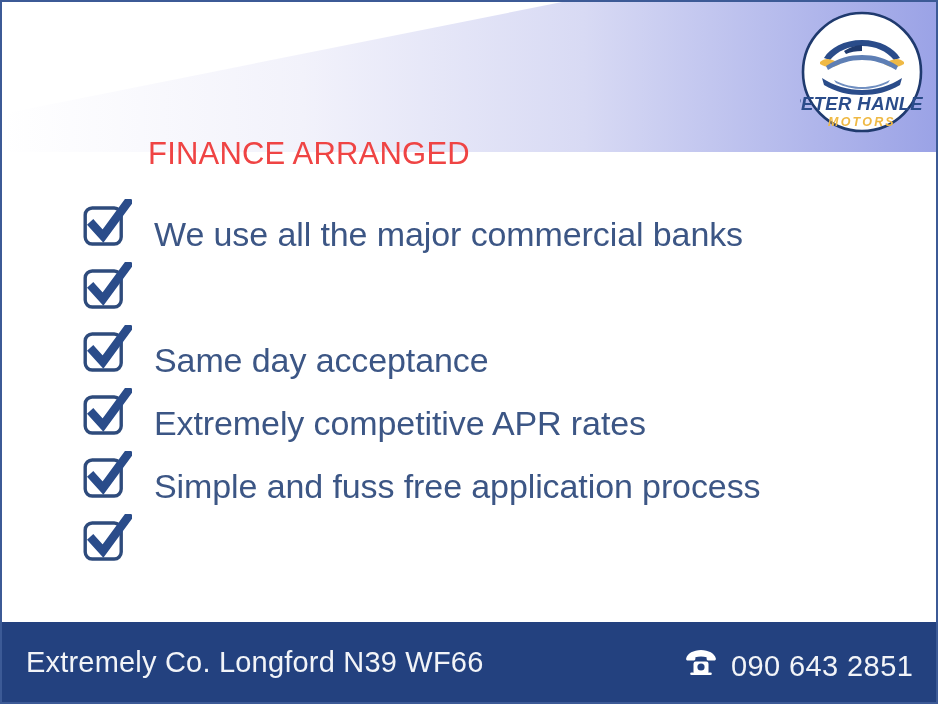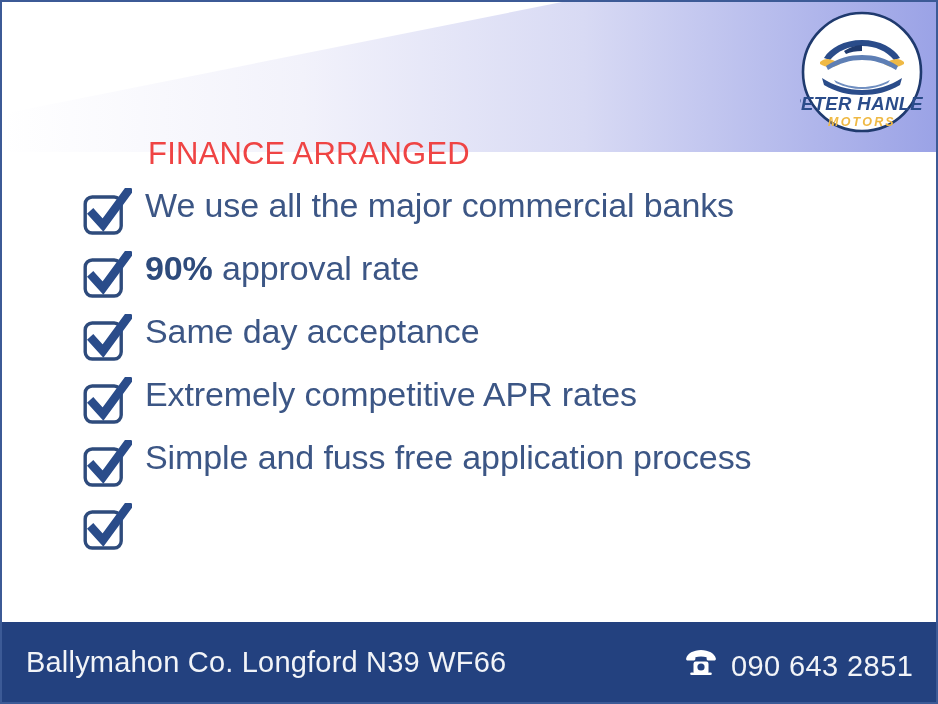--- a/index.html
+++ b/index.html
@@ -61,22 +61,22 @@
     left: 80px;
     width: 800px;
     list-style: none;
     margin: 0;
     padding: 0;
   }
   .feature-item {
     position: relative;
     height: 63px;
     display: flex;
-    align-items: flex-start;
-    gap: 13px;
+    align-items: flex-end;
+    gap: 22px;
   }
   .check-icon {
     flex: 0 0 auto;
     width: 50px;
     height: 52px;
     display: block;
   }
   .feature-text {
     font-size: 34px;
     line-height: 1;
@@ -173,21 +173,20 @@
         <path d="M11 26 L21 37 L46 3" fill="none" stroke="#2a4c8a" stroke-width="8.5" stroke-linecap="square" stroke-linejoin="miter"></path>
       </svg>
       <span class="feature-text"><span class="emphasis"></span><span>We use all the major commercial banks</span></span>
     </li>
 
     <li class="feature-item">
       <svg class="check-icon" viewBox="0 0 50 52" aria-hidden="true">
         <rect x="3.2" y="9" width="36" height="36" rx="7" ry="7" fill="none" stroke="#2e4b7c" stroke-width="3.4"></rect>
         <path d="M11 26 L21 37 L46 3" fill="none" stroke="#2a4c8a" stroke-width="8.5" stroke-linecap="square" stroke-linejoin="miter"></path>
       </svg>
-      <span class="feature-text"><span class="emphasis">90%</span><span> approval rate</span></span>
     </li>
 
     <li class="feature-item">
       <svg class="check-icon" viewBox="0 0 50 52" aria-hidden="true">
         <rect x="3.2" y="9" width="36" height="36" rx="7" ry="7" fill="none" stroke="#2e4b7c" stroke-width="3.4"></rect>
         <path d="M11 26 L21 37 L46 3" fill="none" stroke="#2a4c8a" stroke-width="8.5" stroke-linecap="square" stroke-linejoin="miter"></path>
       </svg>
       <span class="feature-text"><span class="emphasis"></span><span>Same day acceptance</span></span>
     </li>
 
@@ -210,21 +209,21 @@
     <li class="feature-item">
       <svg class="check-icon" viewBox="0 0 50 52" aria-hidden="true">
         <rect x="3.2" y="9" width="36" height="36" rx="7" ry="7" fill="none" stroke="#2e4b7c" stroke-width="3.4"></rect>
         <path d="M11 26 L21 37 L46 3" fill="none" stroke="#2a4c8a" stroke-width="8.5" stroke-linecap="square" stroke-linejoin="miter"></path>
       </svg>
     </li>
 
   </ul>
 
   <div class="footer-bar">
-    <div class="footer-address">Ballymahon Co. Longford N39 WF66</div>
+    <div class="footer-address">Extremely Co. Longford N39 WF66</div>
     <div class="footer-contact">
       <svg class="phone-icon" viewBox="0 0 34 28" aria-hidden="true">
         <path d="M17 2 C9.5 2 3.4 5.6 2.2 10.2 C1.8 11.7 2.6 12.6 4.2 12.6 L9.3 12.6 C10.7 12.6 11.4 11.9 11.4 10.8 L11.4 9.2 C13.1 8.7 15 8.5 17 8.5 C19 8.5 20.9 8.7 22.6 9.2 L22.6 10.8 C22.6 11.9 23.3 12.6 24.7 12.6 L29.8 12.6 C31.4 12.6 32.2 11.7 31.8 10.2 C30.6 5.6 24.5 2 17 2 Z" fill="#ffffff"></path>
         <rect x="9.5" y="13.5" width="15" height="12.5" rx="2.2" ry="2.2" fill="#ffffff"></rect>
         <circle cx="17" cy="19" r="3.6" fill="#23417f"></circle>
         <rect x="6.2" y="24.4" width="21.6" height="2.6" rx="1.3" ry="1.3" fill="#ffffff"></rect>
       </svg>
       <div class="footer-phone">090 643 2851</div>
     </div>
   </div>

